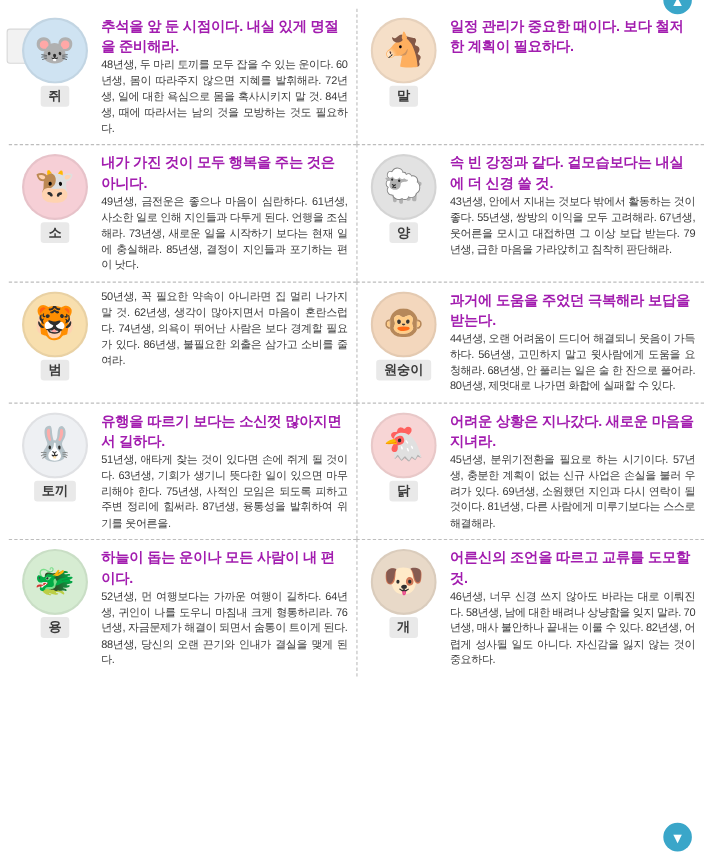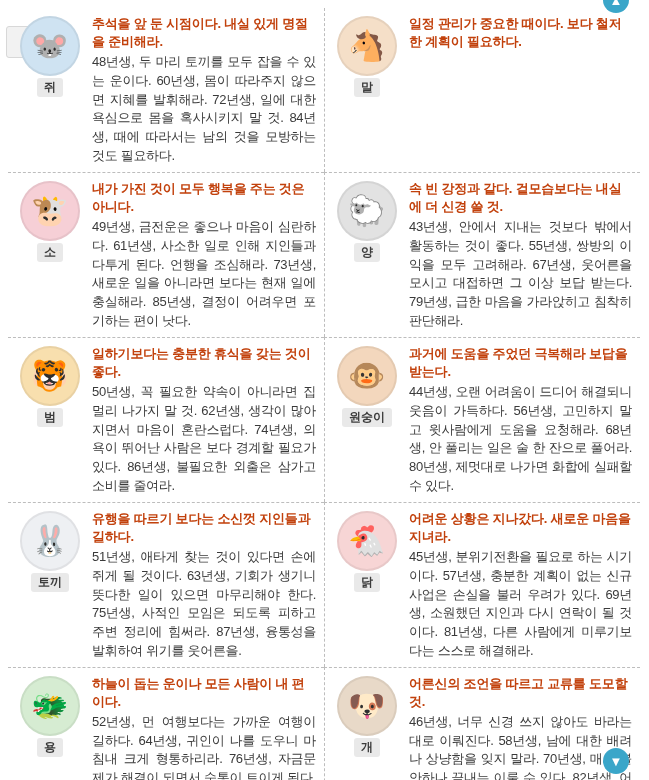--- a/index.html
+++ b/index.html
@@ -98,26 +98,26 @@
   
   .text-block {
     flex: 1 1 auto;
     padding: 1px 4px 0 4px;
     min-width: 0;
   }
   .headline {
     font-size: 13px;
     font-weight: bold;
     line-height: 1.42;
-    color: #c2410c;
+    color: #a21caf;
     margin: 0 0 1px 0;
     letter-spacing: -0.2px;
   }
   .body-text {
-    font-size: 13px;
+    font-size: 10px;
     line-height: 1.45;
     color: #3a3a3a;
     margin: 0;
     letter-spacing: -0.3px;
     text-align: justify;
   }
 </style>
 </head>
 <body>
 
@@ -156,21 +156,21 @@
 
   <div class="cell">
     <div class="avatar-block">
       <div class="avatar" style="background:#f6cfd6;">
         <span>🐮</span>
       </div>
       <div class="avatar-name">소</div>
     </div>
     <div class="text-block">
       <p class="headline">내가 가진 것이 모두 행복을 주는 것은 아니다.</p>
-      <p class="body-text">49년생, 금전운은 좋으나 마음이 심란하다. 61년생, 사소한 일로 인해 지인들과 다투게 된다. 언행을 조심해라. 73년생, 새로운 일을 아니라면 보다는 현재 일에 충실해라. 85년생, 결정이 어려우면 포기하는 편이 낫다.</p>
+      <p class="body-text">49년생, 금전운은 좋으나 마음이 심란하다. 61년생, 사소한 일로 인해 지인들과 다투게 된다. 언행을 조심해라. 73년생, 새로운 일을 시작하기 보다는 현재 일에 충실해라. 85년생, 결정이 지인들과 포기하는 편이 낫다.</p>
     </div>
   </div>
 
   <div class="cell col-right">
     <div class="avatar-block">
       <div class="avatar" style="background:#e2e2e2;">
         <span>🐑</span>
       </div>
       <div class="avatar-name">양</div>
     </div>
@@ -181,21 +181,20 @@
   </div>
 
   <div class="cell">
     <div class="avatar-block">
       <div class="avatar" style="background:#f8dfae;">
         <span>🐯</span>
       </div>
       <div class="avatar-name">범</div>
     </div>
     <div class="text-block">
-      <p class="headline">일하기보다는 충분한 휴식을 갖는 것이 좋다.</p>
       <p class="body-text">50년생, 꼭 필요한 약속이 아니라면 집 멀리 나가지 말 것. 62년생, 생각이 많아지면서 마음이 혼란스럽다. 74년생, 의욕이 뛰어난 사람은 보다 경계할 필요가 있다. 86년생, 불필요한 외출은 삼가고 소비를 줄여라.</p>
     </div>
   </div>
 
   <div class="cell col-right">
     <div class="avatar-block">
       <div class="avatar" style="background:#f3d7bd;">
         <span>🐵</span>
       </div>
       <div class="avatar-name">원숭이</div>
@@ -207,21 +206,21 @@
   </div>
 
   <div class="cell">
     <div class="avatar-block">
       <div class="avatar" style="background:#eef0f3;">
         <span>🐰</span>
       </div>
       <div class="avatar-name">토끼</div>
     </div>
     <div class="text-block">
-      <p class="headline">유행을 따르기 보다는 소신껏 지인들과 길하다.</p>
+      <p class="headline">유행을 따르기 보다는 소신껏 많아지면서 길하다.</p>
       <p class="body-text">51년생, 애타게 찾는 것이 있다면 손에 쥐게 될 것이다. 63년생, 기회가 생기니 뜻다한 일이 있으면 마무리해야 한다. 75년생, 사적인 모임은 되도록 피하고 주변 정리에 힘써라. 87년생, 융통성을 발휘하여 위기를 웃어른을.</p>
     </div>
   </div>
 
   <div class="cell col-right">
     <div class="avatar-block">
       <div class="avatar" style="background:#f7d5d5;">
         <span>🐔</span>
       </div>
       <div class="avatar-name">닭</div>

